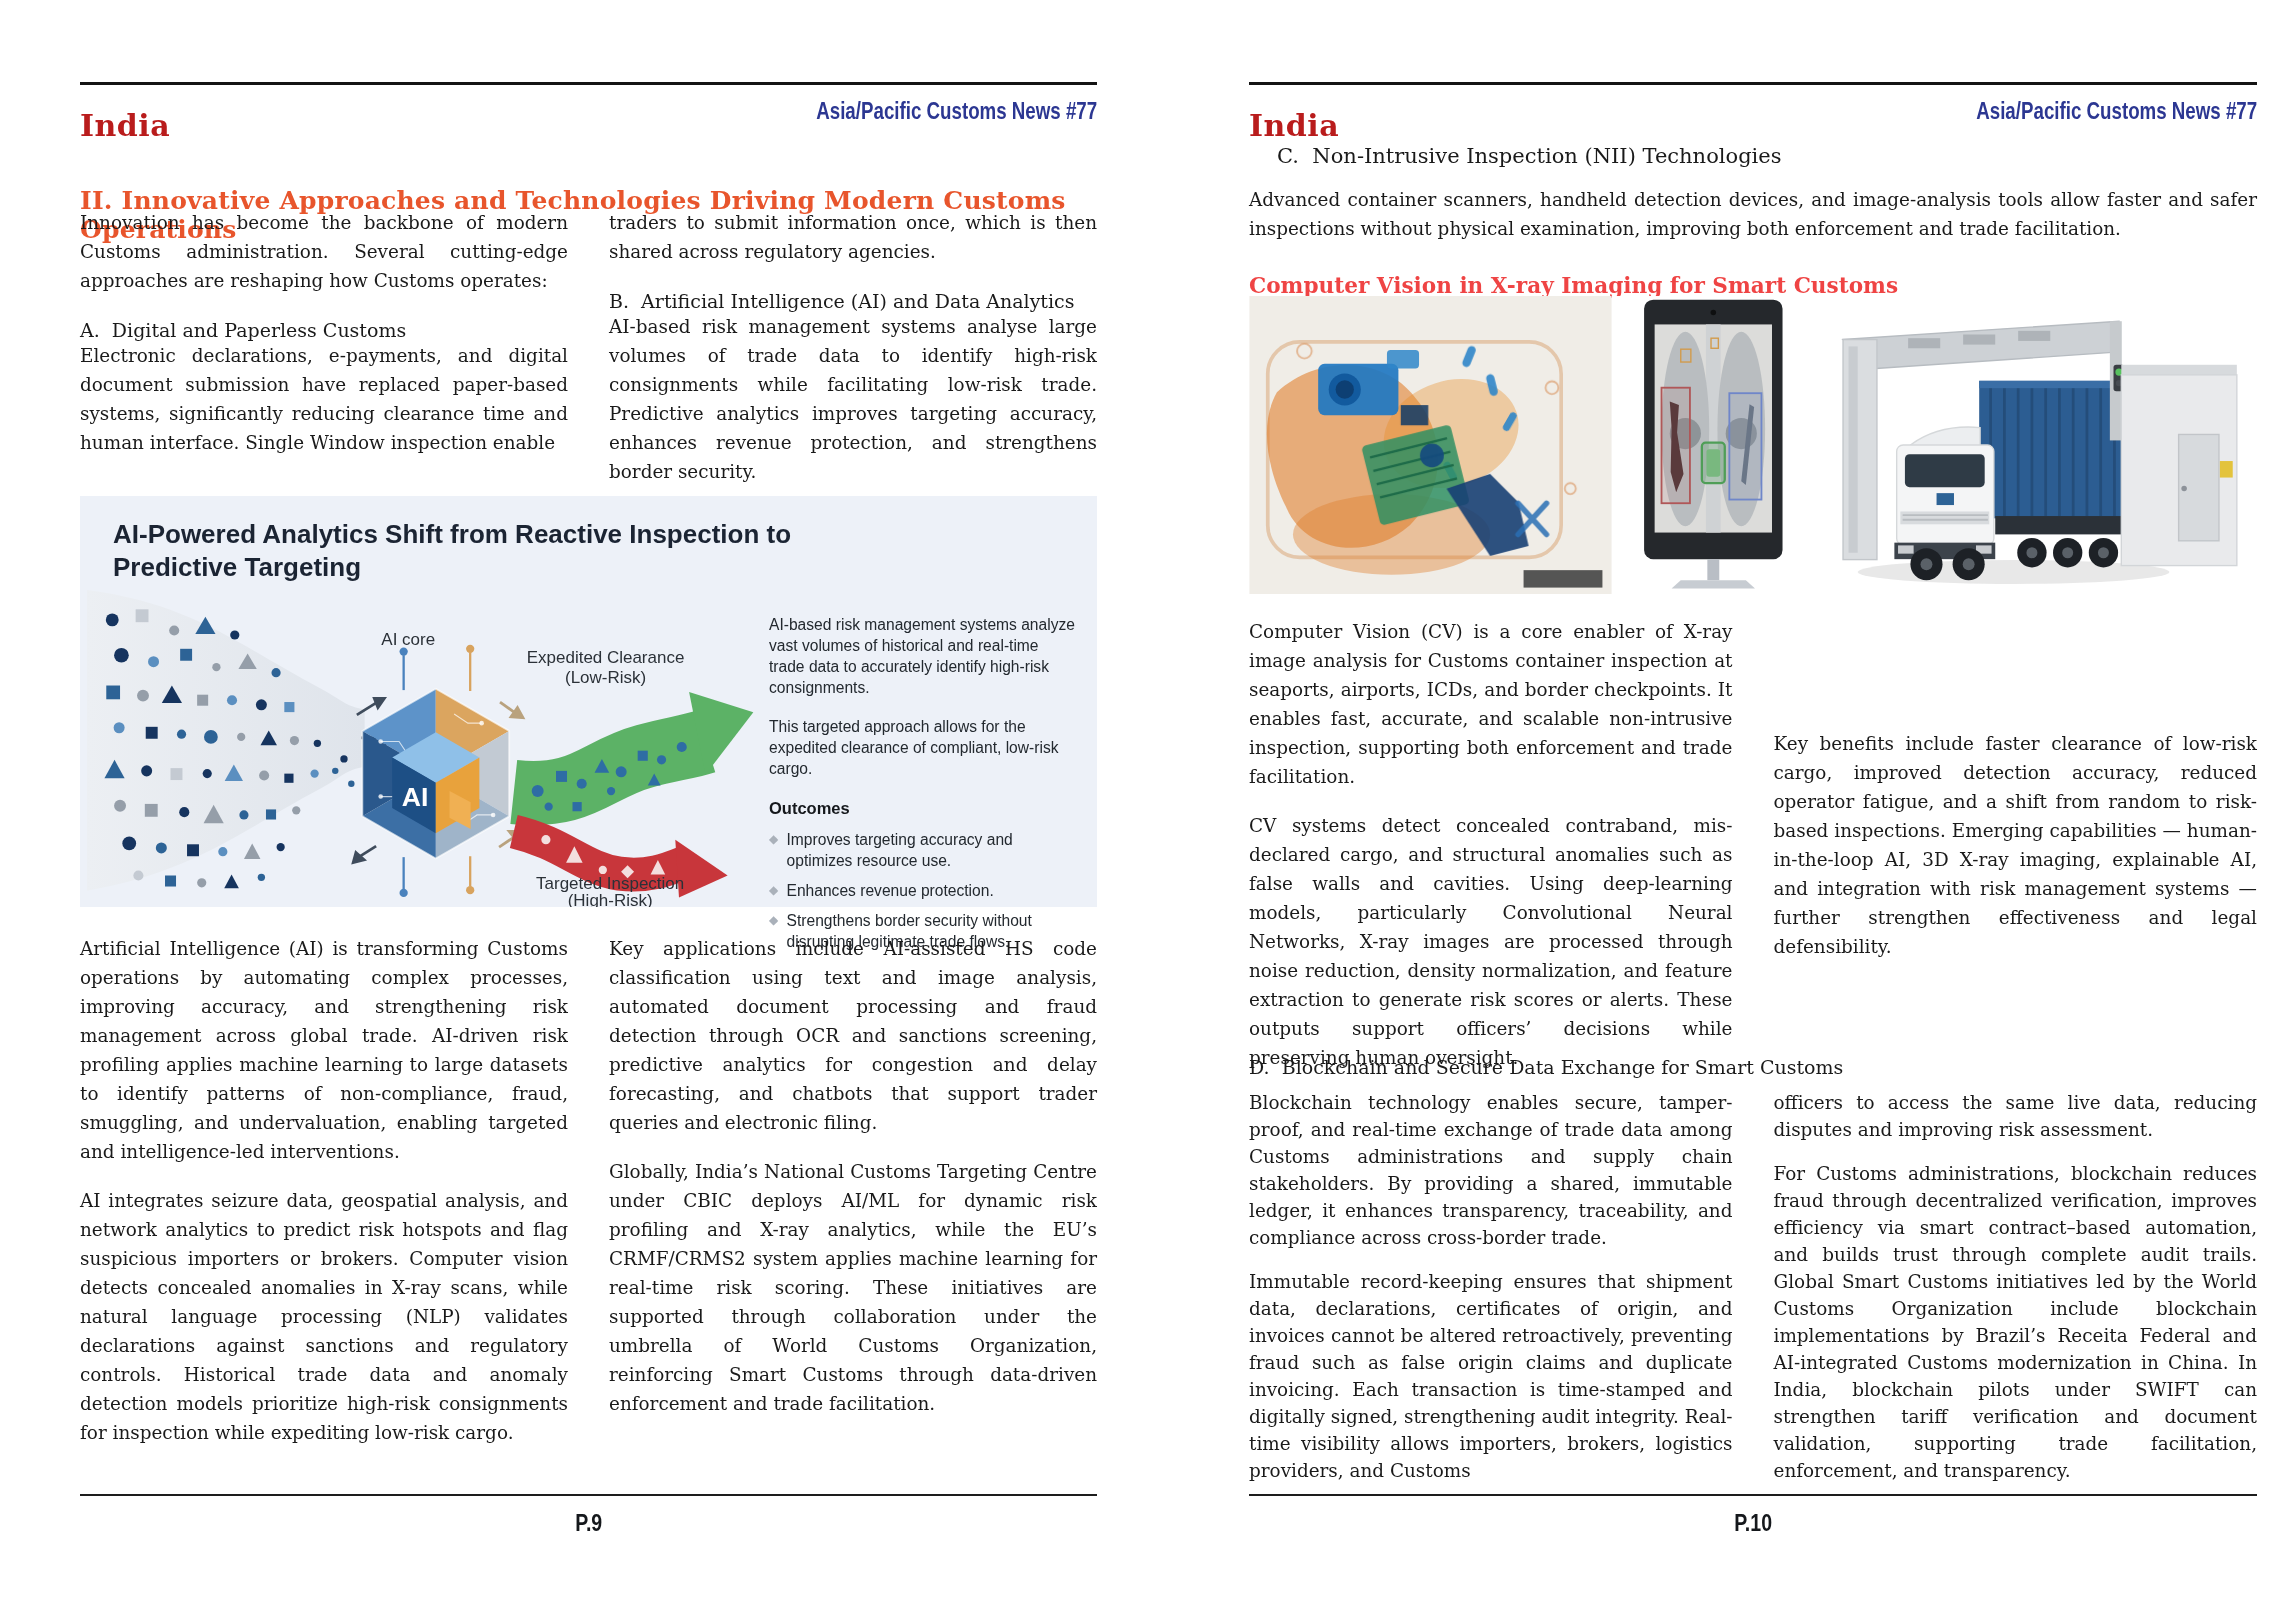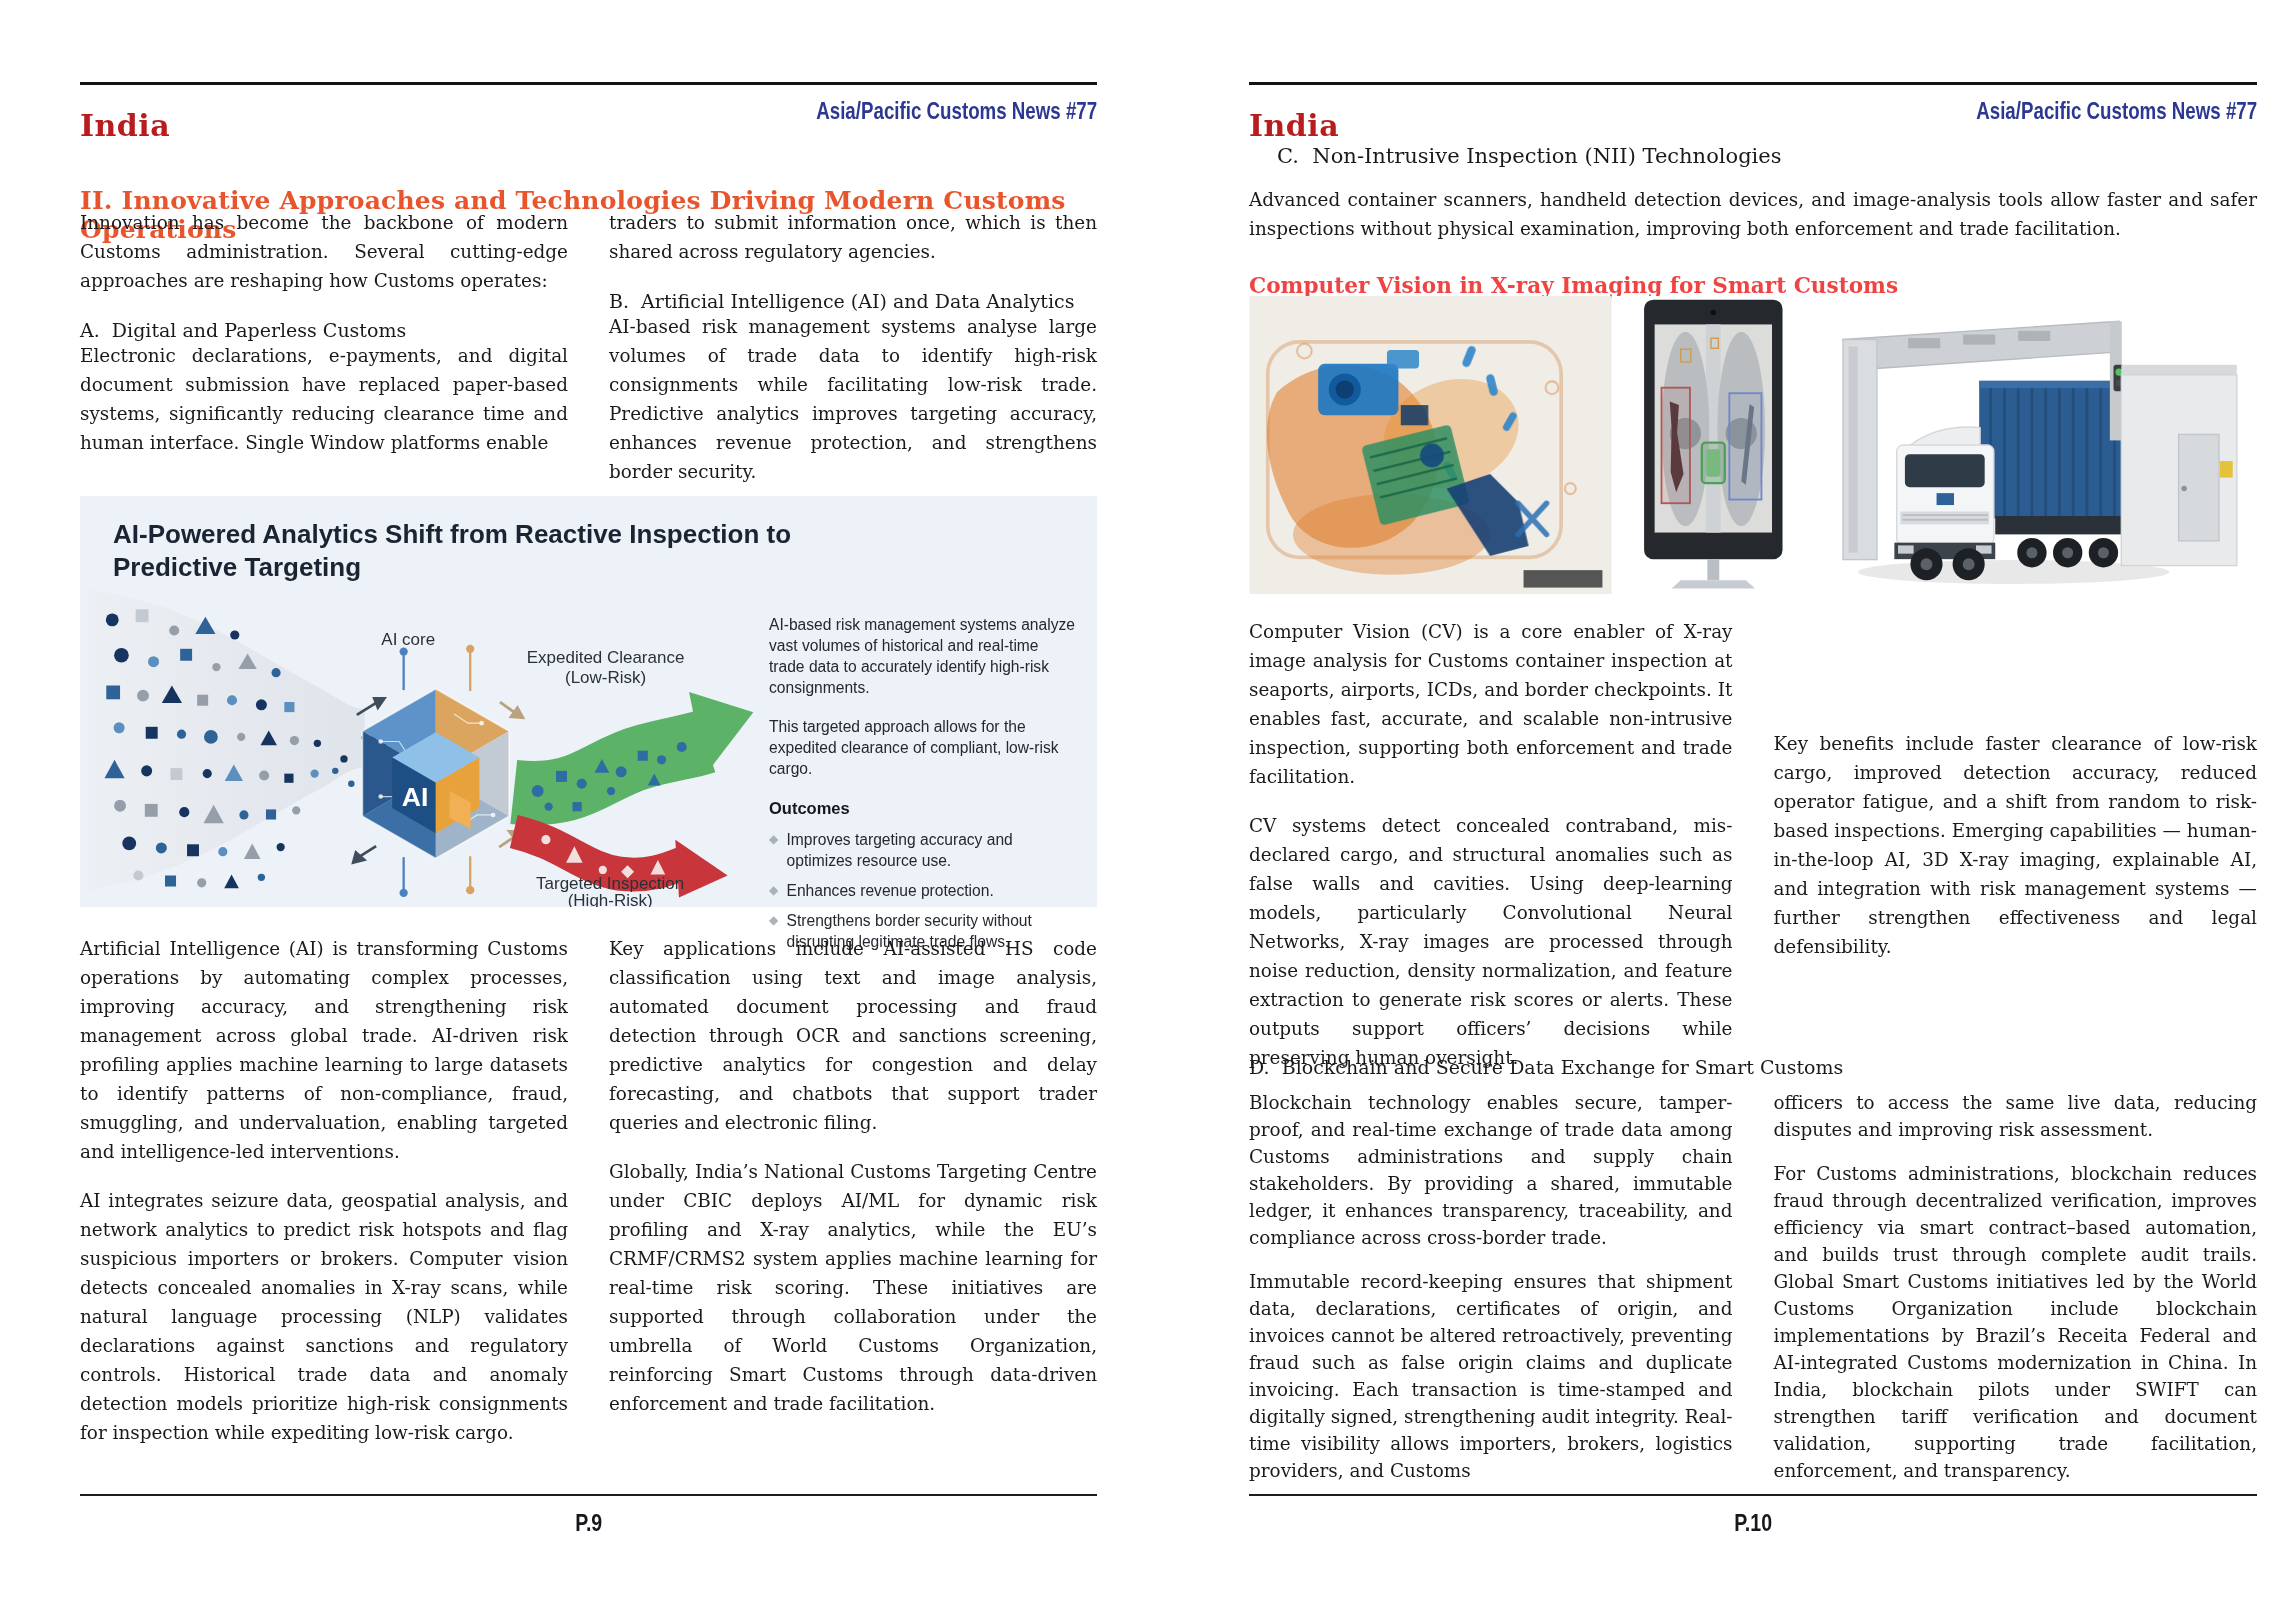--- a/index.html
+++ b/index.html
@@ -60,21 +60,21 @@
   <section class="page" id="page9">
     <div class="block rule-top"></div>
     <div class="block country">India</div>
     <div class="block pub"><span>Asia/Pacific Customs News #77</span></div>
     <h2 class="block sec-title">II. Innovative Approaches and Technologies Driving Modern Customs Operations</h2>
 
     <div class="block cols intro-cols">
       <div class="col">
         <p class="bp">Innovation has become the backbone of modern Customs administration. Several cutting-edge approaches are reshaping how Customs operates:</p>
         <h3 class="head3">A.&nbsp;&nbsp;Digital and Paperless Customs</h3>
-        <p class="bp">Electronic declarations, e-payments, and digital document submission have replaced paper-based systems, significantly reducing clearance time and human interface. Single Window platforms enable</p>
+        <p class="bp">Electronic declarations, e-payments, and digital document submission have replaced paper-based systems, significantly reducing clearance time and human interface. Single Window inspection enable</p>
       </div>
       <div class="col">
         <p class="bp">traders to submit information once, which is then shared across regulatory agencies.</p>
         <h3 class="head3">B.&nbsp;&nbsp;Artificial Intelligence (AI) and Data Analytics</h3>
         <p class="bp">AI-based risk management systems analyse large volumes of trade data to identify high-risk consignments while facilitating low-risk trade. Predictive analytics improves targeting accuracy, enhances revenue protection, and strengthens border security.</p>
       </div>
     </div>
 
     <div class="block panel">
       <div class="panel-title">AI-Powered Analytics Shift from Reactive Inspection to Predictive Targeting</div>

